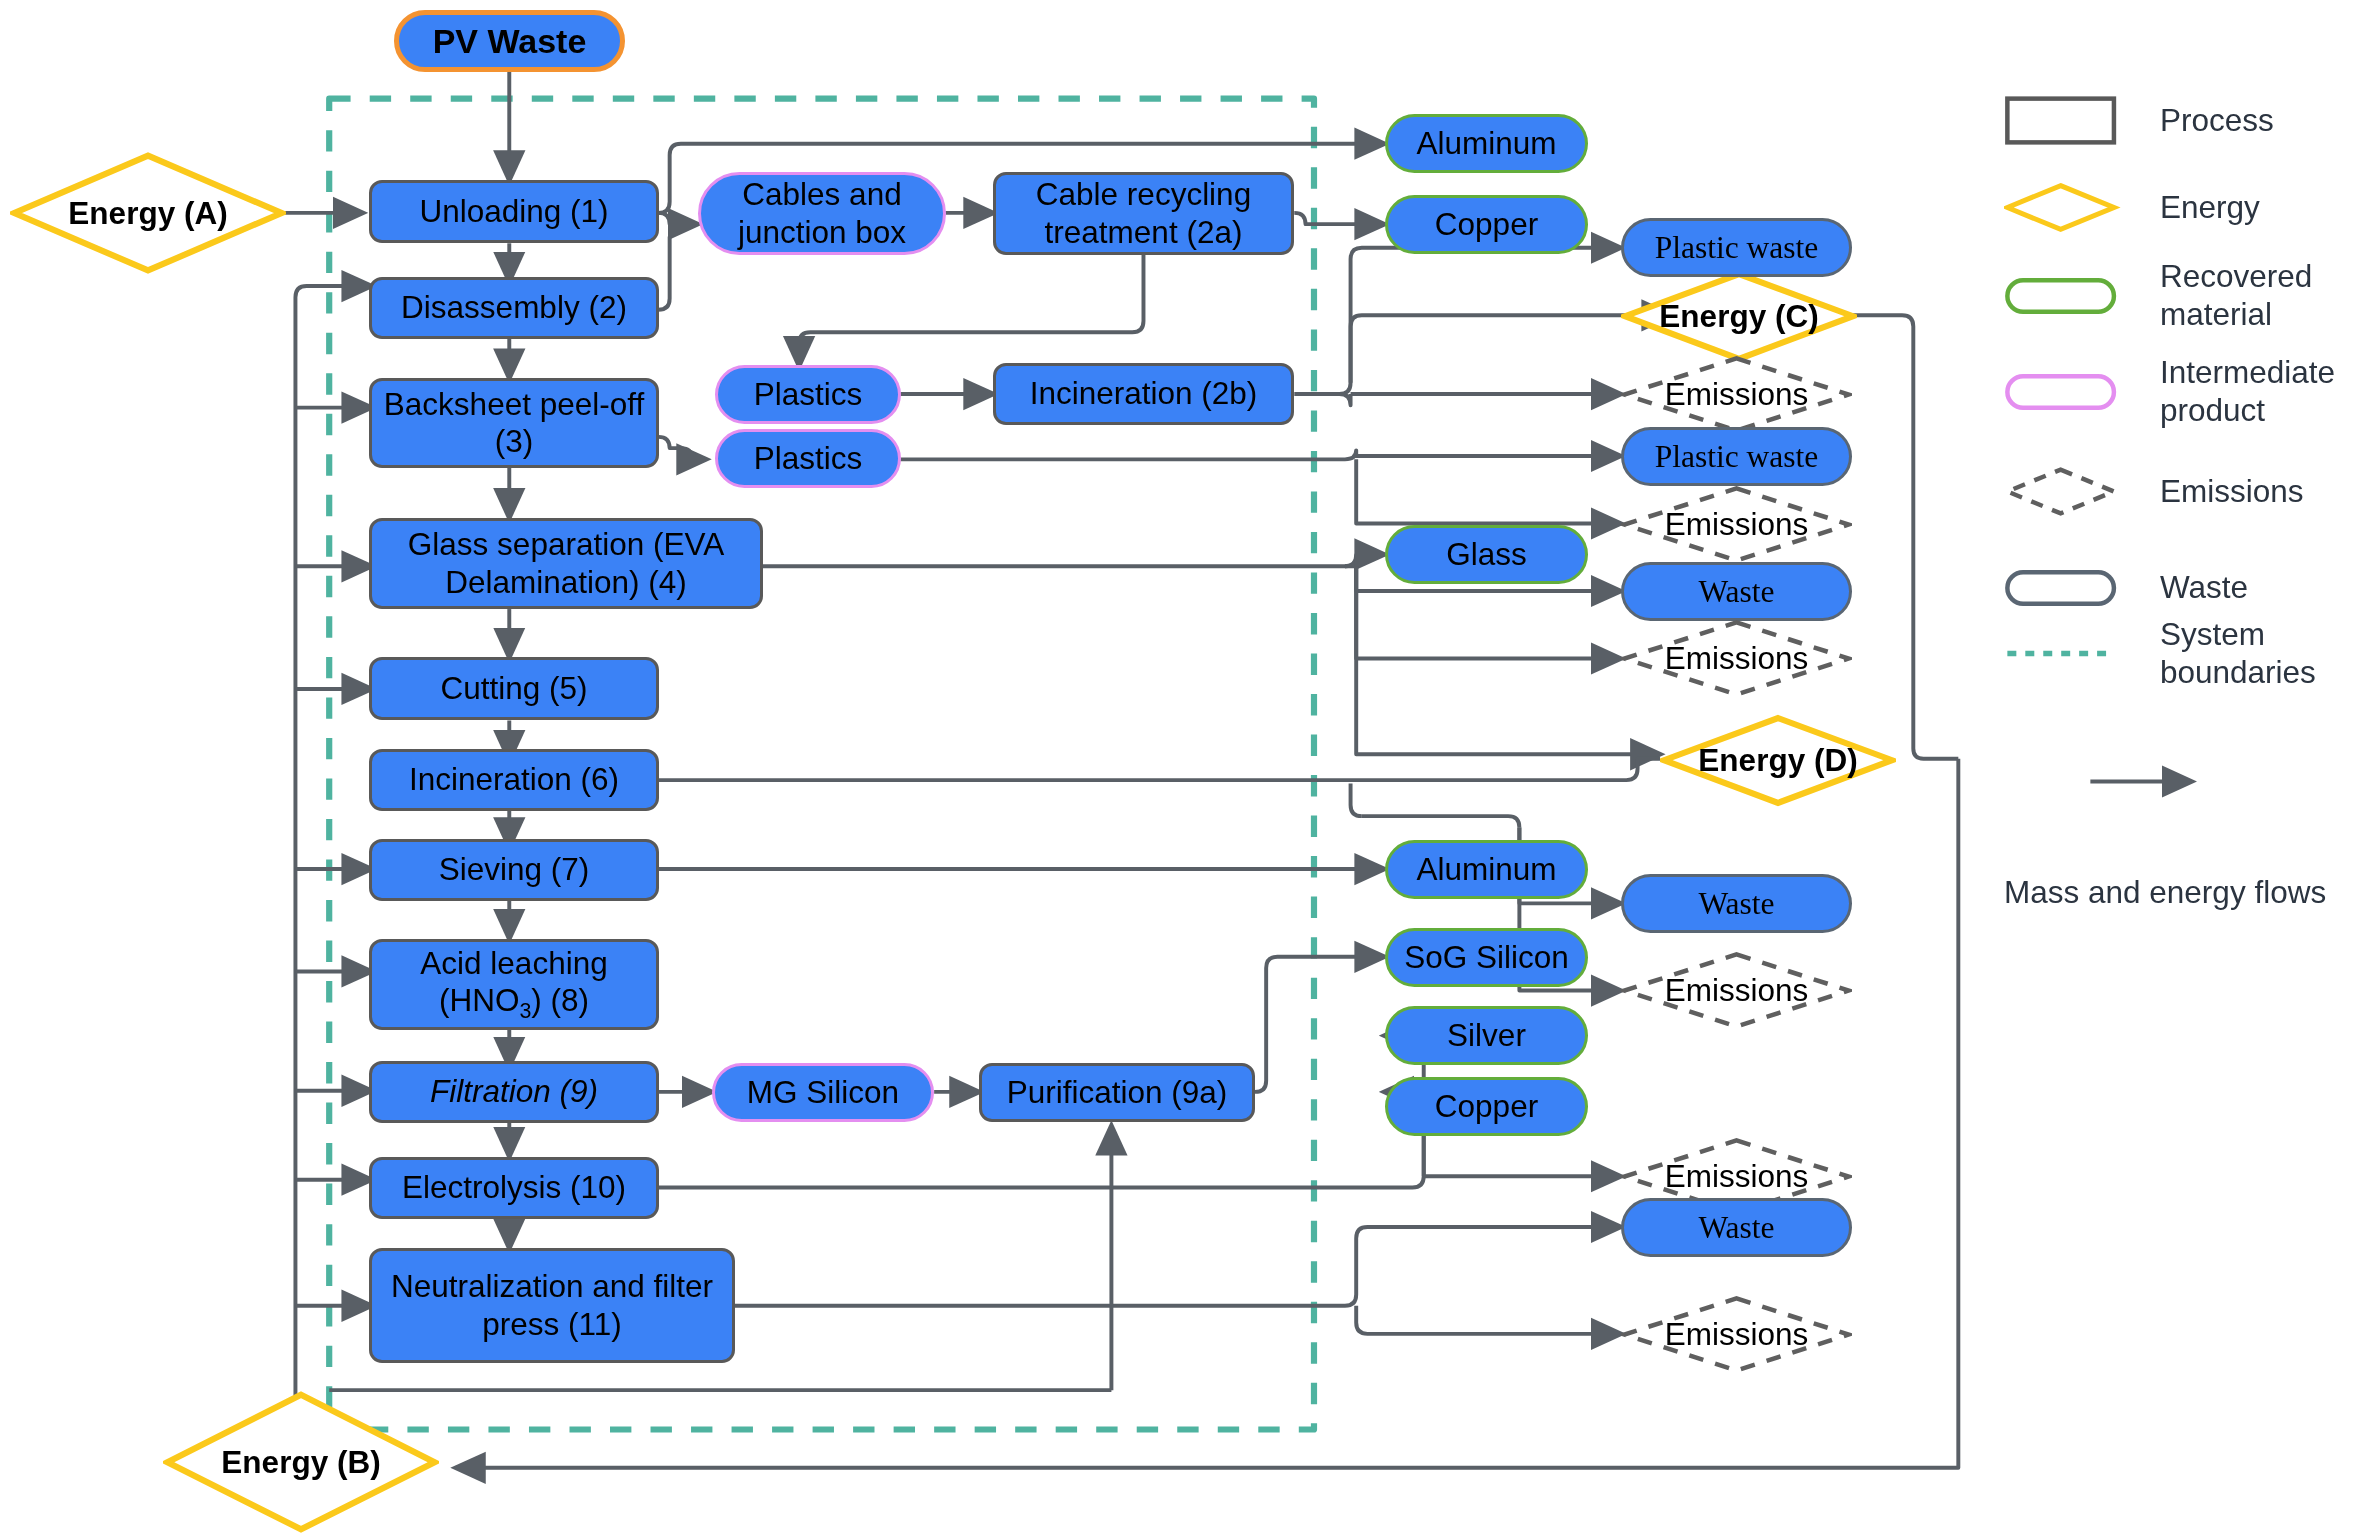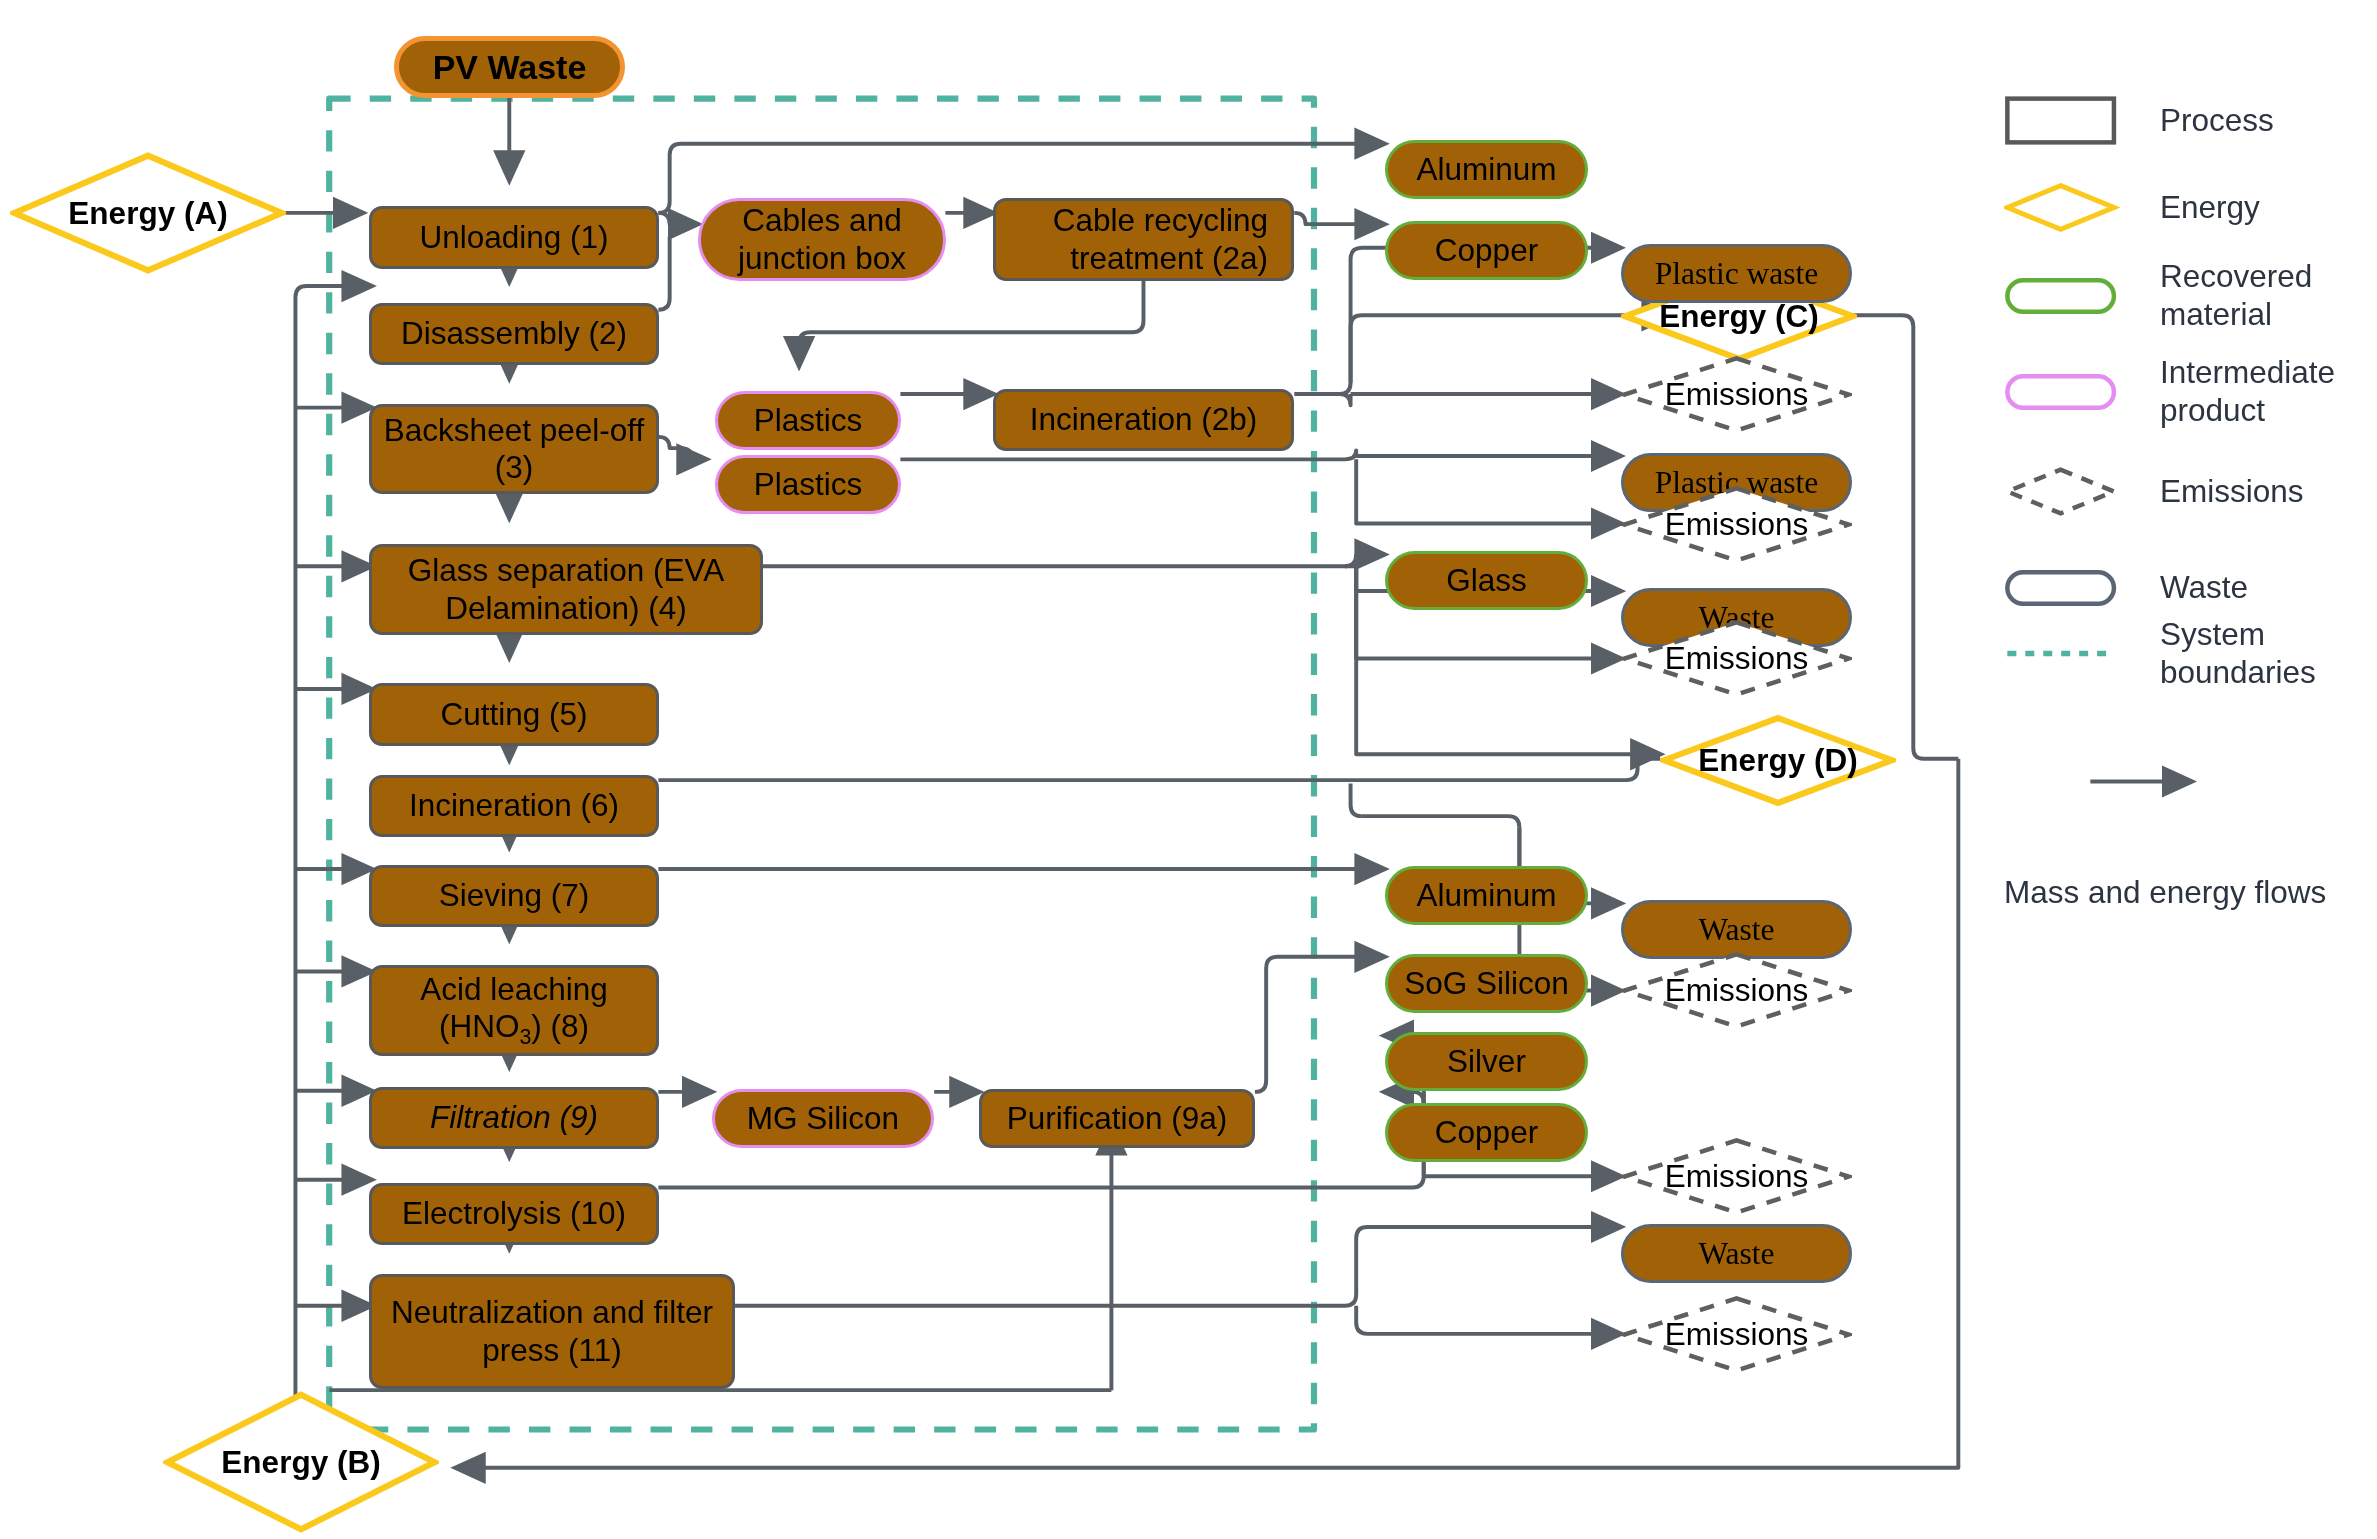--- a/index.html
+++ b/index.html
@@ -1,22 +1,22 @@
 <!DOCTYPE html>
 <html style="font-size:9px"><head>
 <meta charset="utf-8">
 <style>
   html,body{margin:0;padding:0;background:#ffffff;}
   body{font-family:"Liberation Sans",sans-serif;}
   #root{position:relative;width:2377px;height:1540px;background:#fff;overflow:hidden;}
   svg#wires{position:absolute;left:0;top:0;width:2377px;height:1540px;pointer-events:none;}
 
   .node{position:absolute;box-sizing:border-box;display:flex;align-items:center;
-        justify-content:center;text-align:center;background:#a16207;z-index:5;
-        line-height:1.18;color:#000;margin-top:26px;}
+        justify-content:center;text-align:center;background:#3b82f6;z-index:5;
+        line-height:1.18;color:#000;}
   .process{border:3.9px solid #595959;border-radius:13px;font-size:31.5px;}
   .rounded{border-width:3.9px;border-style:solid;border-radius:562px;font-size:31.5px;}
   .intermediate{border-color:#e48ef0;}
   .recovered{border-color:#63ad3b;}
   .wasteN{border-color:#5a6673;font-family:Liberation Serif, serif;}
   .pvwaste{border:5px solid #f49331;border-radius:562px;font-size:34px;font-weight:bold;}
 
   .diamond{position:absolute;z-index:5;display:flex;align-items:center;justify-content:center;}
   .diamond svg{position:absolute;left:0;top:0;}
   .diamond span{position:relative;font-size:31.5px;font-weight:bold;color:#000;z-index:2;white-space:nowrap;}
@@ -224,21 +224,21 @@
   </div>
 
   <div class="node process" style="left:369px;top:1248px;width:366px;height:115px;padding:0 7.9px;">
     <span>Neutralization and filter press (11)</span>
   </div>
 
   <div class="node rounded intermediate" style="left:698px;top:172px;width:248px;height:83px;padding:0 9px;">
     <span>Cables and junction box</span>
   </div>
 
-  <div class="node process" style="left:993px;top:172px;width:301px;height:83px;padding:0 23px;text-align:right;">
+  <div class="node process" style="left:993px;top:172px;width:301px;height:83px;padding:0 17px;">
     <span>Cable recycling treatment (2a)</span>
   </div>
 
   <div class="node rounded intermediate" style="left:715px;top:365px;width:186px;height:59px;">
     <span>Plastics</span>
   </div>
 
   <div class="node process" style="left:993px;top:363px;width:301px;height:62px;">
     <span>Incineration (2b)</span>
   </div>

